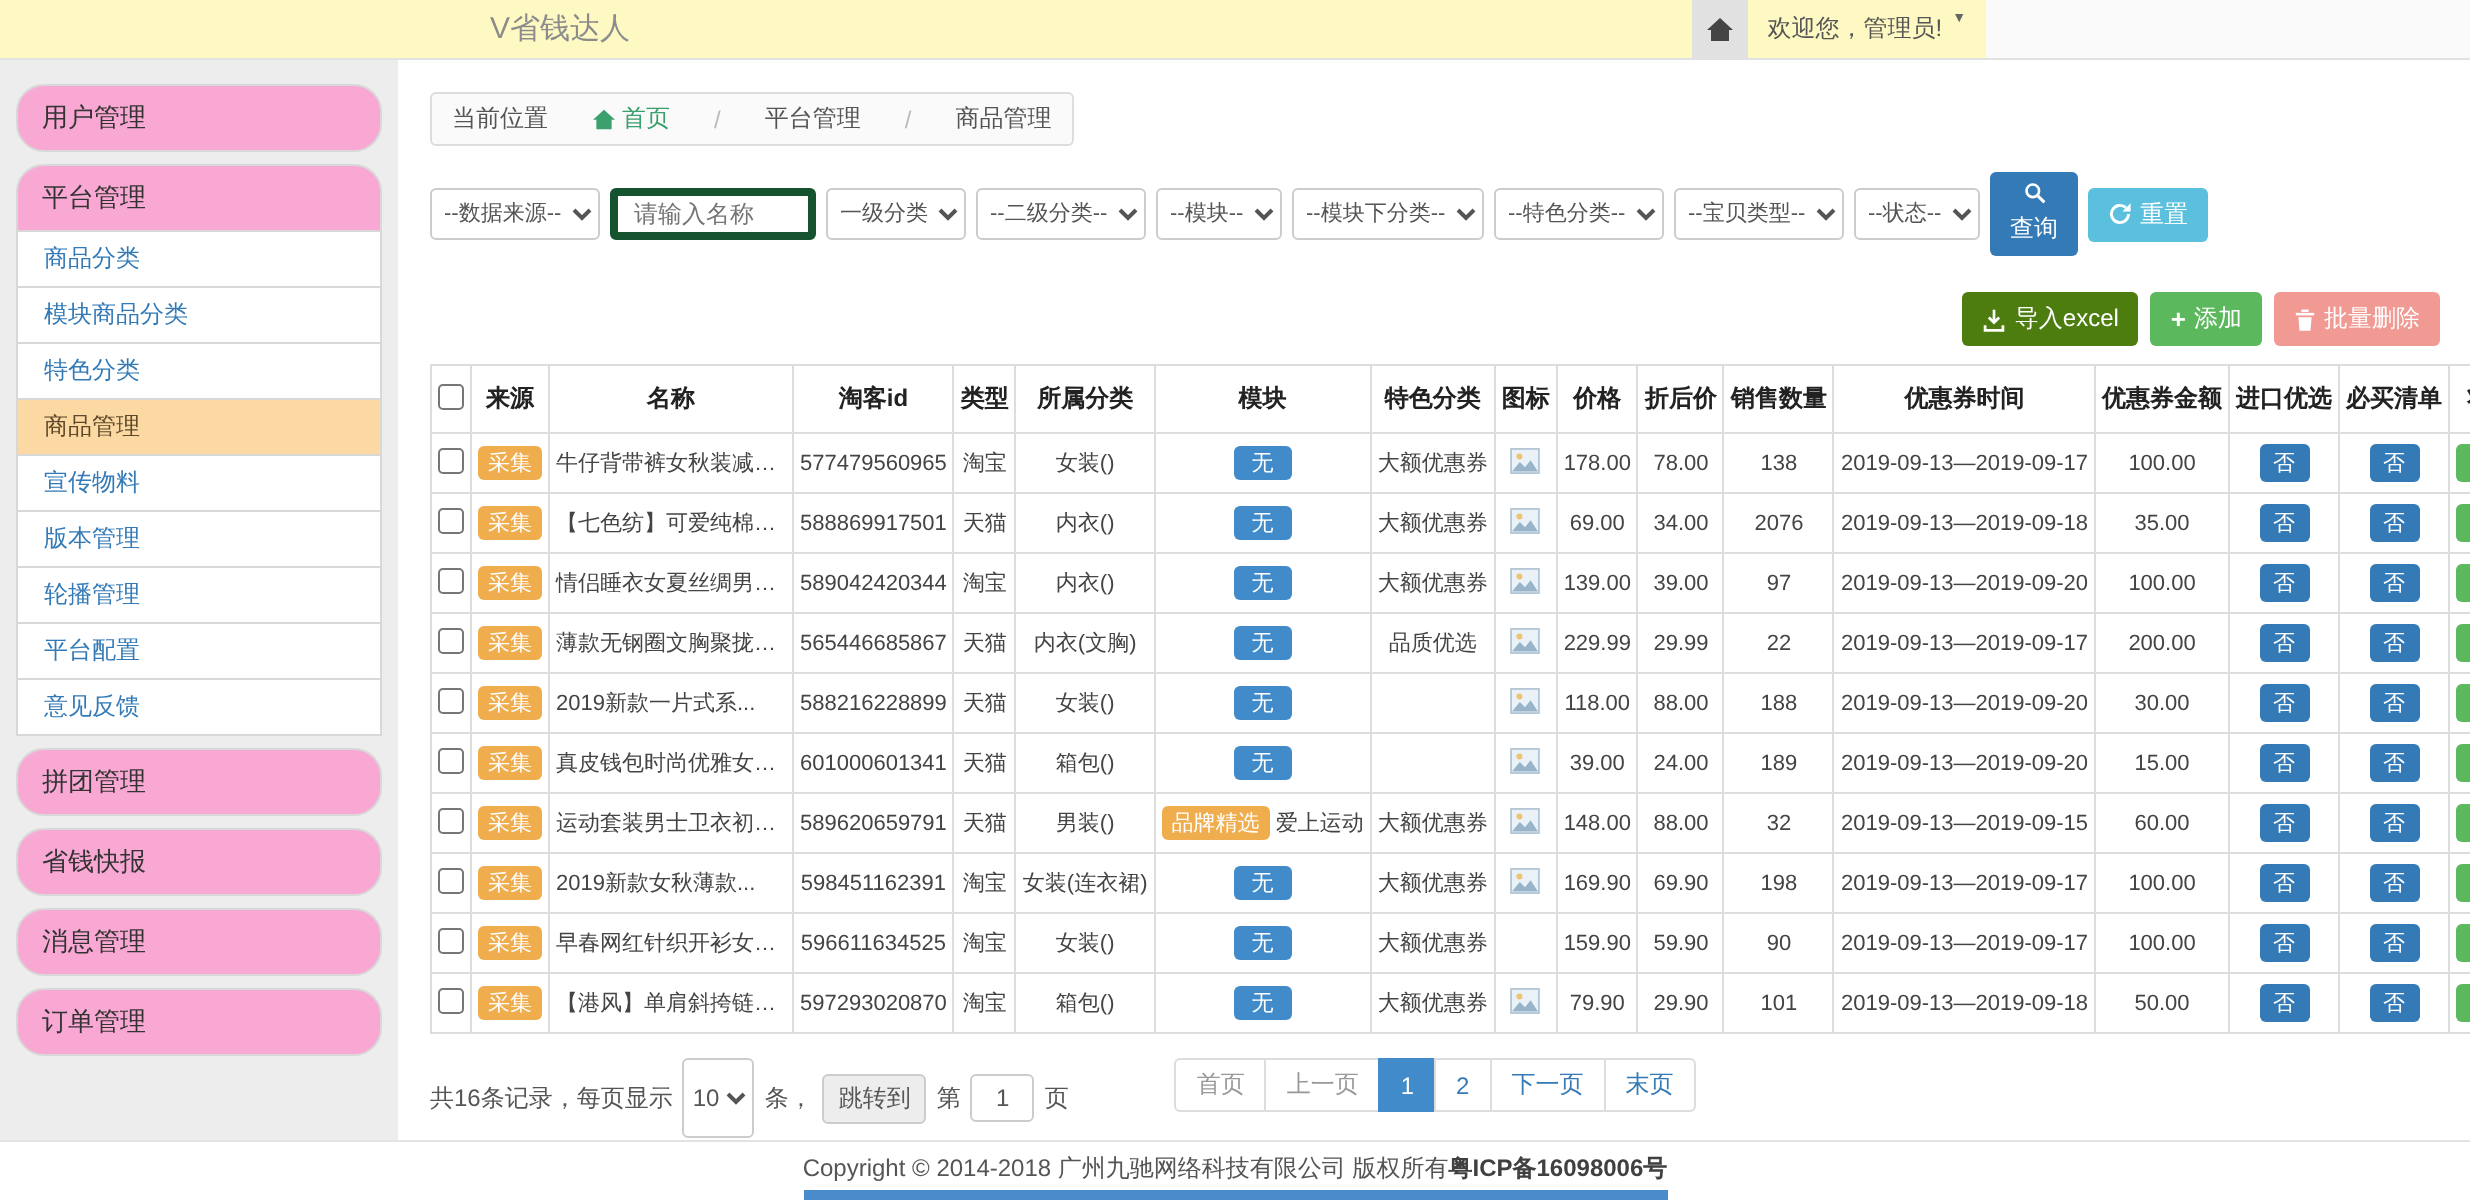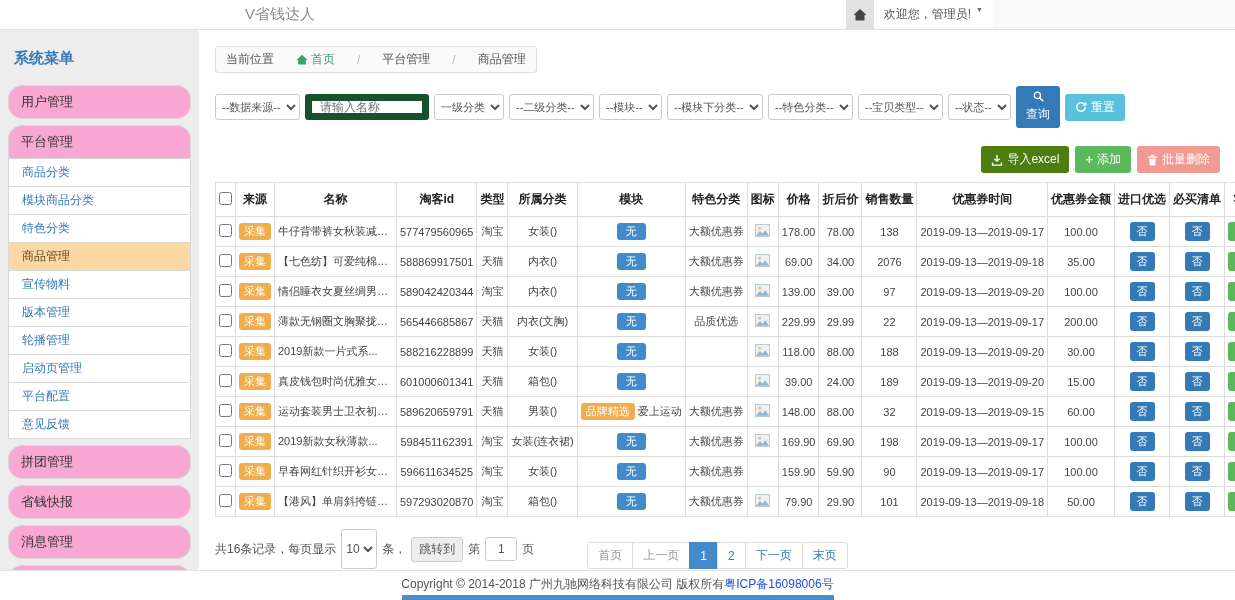--- a/index.html
+++ b/index.html
@@ -3,21 +3,21 @@
 <meta charset="utf-8">
 <style>
   * { box-sizing: border-box; margin: 0; padding: 0; }
   html,body { width:1235px; height:600px; overflow:hidden; }
   body {
     font-family: "Liberation Sans", "DejaVu Sans", sans-serif;
     background:#ededed; position:relative; color:#333;
   }
   
   .topbar { position:absolute; top:0; left:0; right:0; height:30px;
-    background:#ffffff; border-bottom:1px solid #e2e2e2; display:flex; align-items:center; z-index:5;}
+    background:#fef9c3; border-bottom:1px solid #e2e2e2; display:flex; align-items:center; z-index:5;}
   .topbar-title { margin-left:245px; color:#8c8c8c; font-size:15px; }
   .topbar-spacer { flex:1; }
   .home-box { width:28px; height:29px; background:#e1e1e1; display:flex; align-items:center; justify-content:center; color:#444; cursor:pointer;}
   .welcome { font-size:12px; color:#555; padding:0 10px; display:flex; align-items:flex-start; gap:5px; cursor:pointer; white-space:nowrap;}
   .welcome .caret { font-size:7px; color:#666; }
   .topbar-right-pad { width:242px; height:29px; background:#fafafa; }
   
   .sidebar { position:absolute; left:8px; top:36px; width:183px; bottom:30px; overflow:hidden; }
   .sidebar-header { color:#337ab7; font-size:15px; font-weight:bold; padding:13px 6px 11px; }
   .side-top { background:#f9a8d4; border:1px solid #d8d8d8; border-radius:14px; padding:7px 12px;
@@ -30,21 +30,21 @@
   .main { position:absolute; left:199px; top:30px; right:0; bottom:30px; background:#fff;
     padding:16px 15px 0 16px; overflow:hidden; }
   .breadcrumb { display:inline-flex; align-items:center; gap:22px; border:1px solid #ddd; background:#fafafa;
     border-radius:3px; padding:4px 10px; font-size:12px; color:#555; }
   .breadcrumb .home-link { color:#3aa06d; display:inline-flex; align-items:center; gap:3px; cursor:pointer; }
   .breadcrumb .sep { color:#bbb; }
   
   .filter-row { margin-top:13px; display:flex; align-items:center; gap:5px; }
   #f-selects { display:contents; }
   .filter-row select { height:26px; border:1px solid #ccc; border-radius:3px; font-size:11px; color:#555; background:#fff; padding:2px 2px; }
-  .filter-row input[type=text] { width:124px; height:26px; border:7px solid #14532d; border-radius:3px; font-size:12px; padding:2px 8px; color:#555;}
+  .filter-row input[type=text] { width:103px; height:26px; border:4px solid #14532d; border-radius:3px; font-size:12px; padding:2px 8px; color:#555;}
   .btn { border:none; border-radius:3px; color:#fff; font-size:12px; display:inline-flex; align-items:center; gap:4px;
     padding:5px 10px; cursor:pointer; white-space:nowrap; }
   .btn-search { background:#337ab7;flex-direction:column; }
   .btn-reset { background:#5bc0de; }
   
   .actions { margin-top:18px; display:flex; justify-content:flex-end; gap:6px; }
   .btn-import { background:#4d7c0f; }
   .btn-add { background:#5cb85c; }
   .btn-add .plus { font-weight:bold; font-size:13px; line-height:10px;}
   .btn-bdel { background:#f09a93; }
@@ -54,37 +54,37 @@
   .grid th { font-size:12px; font-weight:bold; color:#222; padding:8px 3px; background:#fff; }
   .grid td.name { text-align:left; max-width:122px; overflow:hidden; text-overflow:ellipsis; }
   .bdg { display:inline-block; border-radius:3px; color:#fff; padding:1px 5px; font-size:11px; }
   .bdg.orange { background:#f0ad4e; }
   .bdg.blue { background:#428bca; padding:1px 9px; }
   .mod-plain { color:#444; }
   .btn-xs { display:inline-block; border:none; border-radius:3px; color:#fff; font-size:11px; padding:2px 7px; cursor:pointer; }
   .btn-xs.blue { background:#337ab7; }
   .btn-xs.green { background:#5cb85c; }
   
-  .table-footer { display:flex; align-items:flex-end; margin-top:12px; font-size:12px; color:#555; }
+  .table-footer { display:flex; align-items:flex-start; margin-top:12px; font-size:12px; color:#555; }
   .pag-left { display:flex; align-items:center; gap:5px; flex:1; white-space:nowrap;}
   .pag-left select { height:40px; border:1px solid #ccc; border-radius:3px; font-size:12px; color:#555; background:#fff;}
   .jump-btn { border:1px solid #ccc; background:#ededed; border-radius:3px; font-size:12px; padding:3px 7px; color:#555; cursor:pointer;}
   #page-input { width:32px; height:24px; border:1px solid #ccc; border-radius:3px; text-align:center; font-size:12px; color:#555;}
   .pager { display:flex; }
   .pager-right-spacer { flex:1; }
   .pg { border:1px solid #ddd; padding:4px 10px; margin-left:-1px; font-size:12px; color:#337ab7;
     background:#fff; cursor:pointer; }
   .pg.disabled { color:#999; }
   .pg.active { background:#428bca; color:#fff; border-color:#428bca; }
   .pg:first-child { border-radius:3px 0 0 3px; margin-left:0; }
   .pg:last-child { border-radius:0 3px 3px 0; }
   
   .footer { position:absolute; bottom:0; left:0; right:0; height:30px; background:#fff;
     border-top:1px solid #e3e3e3; text-align:center; font-size:12px; color:#555; line-height:26px; z-index:6;}
-  .footer a { color:#1d4ed8; text-decoration:none; cursor:pointer; }
+  .footer a { color:#404040; text-decoration:none; cursor:pointer;font-weight:bold; }
   .accent-bar { position:absolute; bottom:0; left:50%; transform:translateX(-50%); width:432px; height:5px; background:#4a8ccb; }
 </style>
 </head>
 <body>
 
 <div class="topbar">
   <span class="topbar-title">V省钱达人</span>
   <span class="topbar-spacer"></span>
   <span class="home-box">
     <svg width="14" height="13" viewBox="0 0 14 13">
@@ -92,32 +92,30 @@
       </svg>
   </span>
   <span class="welcome">
     <span>欢迎您，管理员!</span>
     <span class="caret">▼</span>
   </span>
   <span class="topbar-right-pad"></span>
 </div>
 
 <div class="sidebar">
-  <div class="sidebar-header">系统菜单</div>
   <div id="sidebar-items">
       <div class="side-top">用户管理</div>
       <div class="side-top open">平台管理</div>
       <div class="side-sub">商品分类</div>
       <div class="side-sub">模块商品分类</div>
       <div class="side-sub">特色分类</div>
       <div class="side-sub active">商品管理</div>
       <div class="side-sub">宣传物料</div>
       <div class="side-sub">版本管理</div>
       <div class="side-sub">轮播管理</div>
-      <div class="side-sub">启动页管理</div>
       <div class="side-sub">平台配置</div>
       <div class="side-sub">意见反馈</div>
       <div class="side-top">拼团管理</div>
       <div class="side-top">省钱快报</div>
       <div class="side-top">消息管理</div>
       <div class="side-top">订单管理</div>
     </div>
 </div>
 
 <div class="main">

